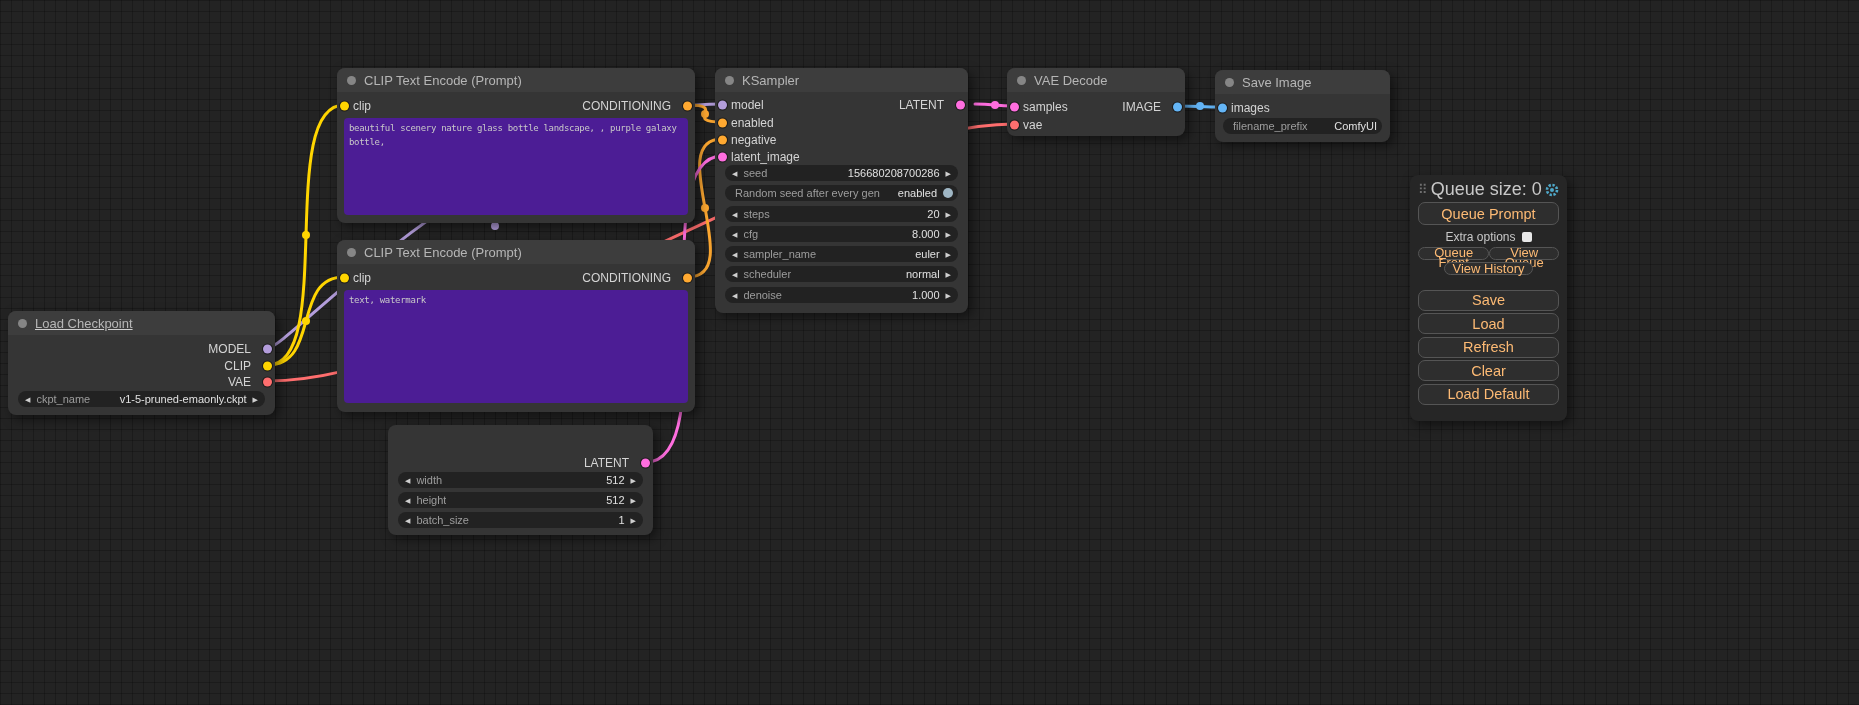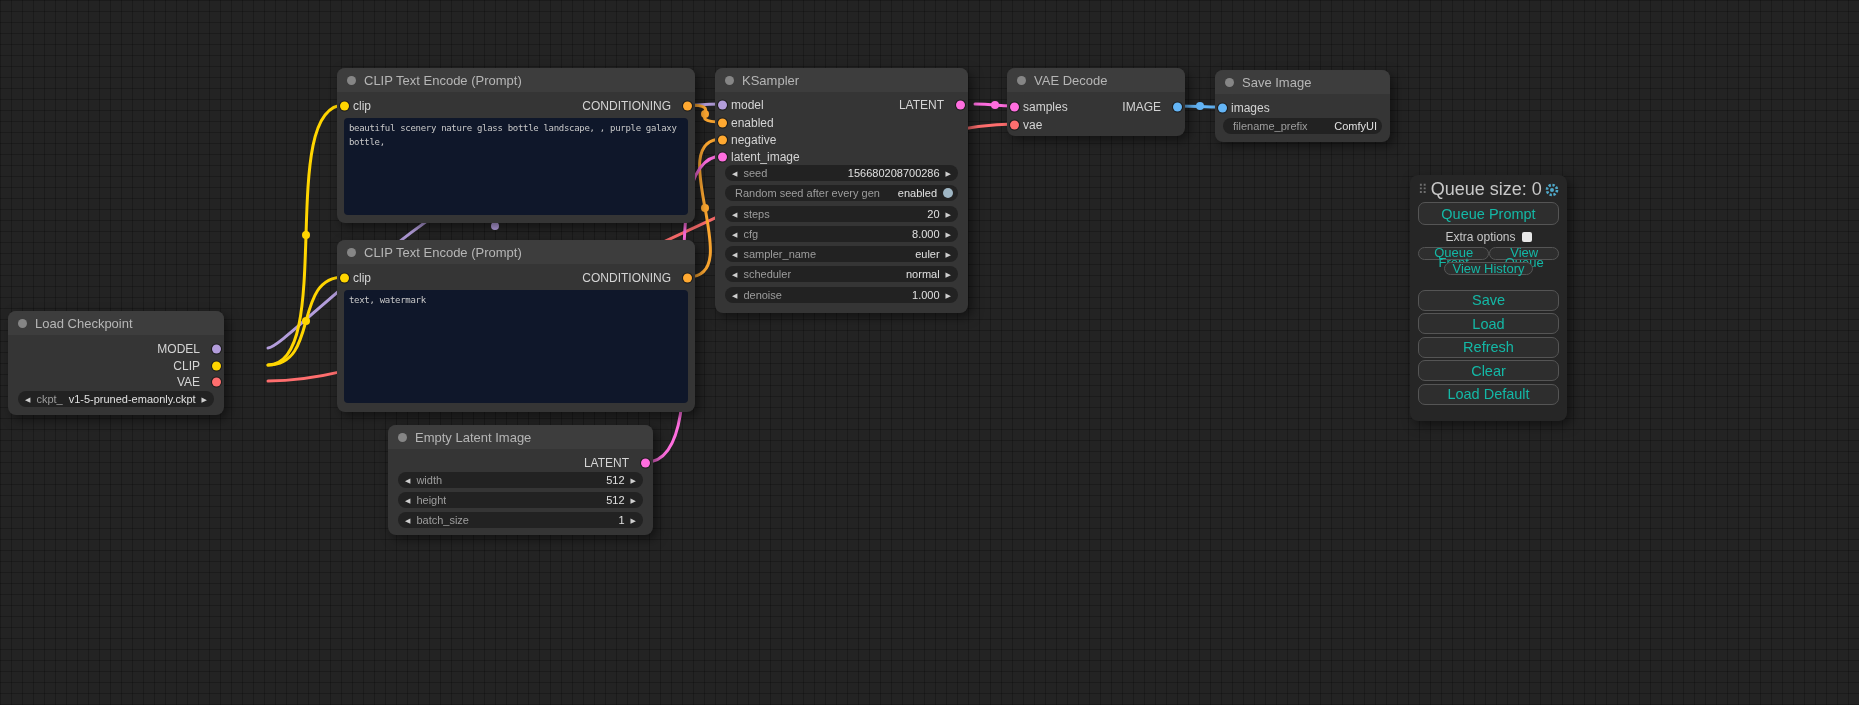--- a/index.html
+++ b/index.html
@@ -48,39 +48,39 @@
     border-radius:8px; display:flex; align-items:center; font-size:11px;
     padding:0 7px; gap:6px; white-space:nowrap;
   }
   .widget.no-arrows { padding:0 5px 0 10px; }
   .widget .arrow { color:#cfcfcf; font-size:7px; line-height:1; flex:none; }
   .widget .w-name { color:#9d9d9d; overflow:hidden; }
   .widget .w-value { margin-left:auto; color:#e0e0e0; }
   .toggle-knob { width:10px; height:10px; border-radius:50%; flex:none; }
 
   .textbox {
-    position:absolute; background:#0f172a; border-radius:4px; padding:4px 5px;
+    position:absolute; background:#4c1d95; border-radius:4px; padding:4px 5px;
     font-family:"DejaVu Sans Mono", monospace; font-size:9px; letter-spacing:-0.3px;
     color:#c9c9c9; line-height:1.5; white-space:pre-wrap; word-break:break-word;
   }
 
   
   .queue-panel {
     position:absolute; z-index:3; left:1410px; top:175px; width:157px; height:246px;
     background:#262626; border-radius:8px; box-shadow:4px 4px 12px rgba(0,0,0,0.5);
     padding:5px 8px;
   }
   .qp-header { display:flex; align-items:center; justify-content:space-between; height:19px; }
   .drag-handle { color:#6f6f6f; font-size:13px; cursor:grab; }
   .queue-size { color:#c8c8c8; font-size:18px; }
   .gear-icon { display:flex; cursor:pointer; }
 
   .qp-btn {
     display:block; width:100%; background:#2e2e2e; border:1px solid #555555; border-radius:7px;
-    color:#14b8a6; font-family:inherit; text-align:center; cursor:pointer;
+    color:#fdba74; font-family:inherit; text-align:center; cursor:pointer;
   }
   .qp-big { height:21px; font-size:14.5px; line-height:18px; margin:2.5px 0; }
   .qp-primary { height:23px; margin:3px 0 4px 0; }
   .qp-small {
     display:inline-block; width:auto; height:13px; font-size:13px; line-height:10px;
     border-radius:8px; padding:0 7px;
   }
   .qp-extra { display:flex; align-items:center; justify-content:center; gap:6px; color:#c8c8c8; font-size:12px; height:15px; margin:1px 0 3px 0; }
   .checkbox { width:10px; height:10px; background:#e8e8e8; border-radius:2px; cursor:pointer; }
   .qp-row { display:flex; justify-content:space-between; margin:2px 0; }
@@ -106,21 +106,21 @@
     <circle cx="306" cy="321" r="4" fill="#FFD500"></circle>
     <circle cx="495" cy="226" r="4" fill="#B39DDB"></circle>
     <circle cx="641" cy="253" r="4" fill="#FF6E6E"></circle>
     <circle cx="705" cy="114" r="4" fill="#FFA931"></circle>
     <circle cx="705" cy="208" r="4" fill="#FFA931"></circle>
     <circle cx="684" cy="309" r="4" fill="#FF6EDF"></circle>
     <circle cx="995" cy="105" r="4" fill="#FF6EDF"></circle>
     <circle cx="1200" cy="106" r="4" fill="#64B5F6"></circle>
   </svg>
 
-  <div class="node" style="left:8px; top:311px; width:216px; height:104px;">
+  <div class="node" style="left:8px; top:311px; width:267px; height:104px;text-decoration:underline;">
     <div class="node-title">
       <span class="collapse-dot"></span>
       <span class="title-text">Load Checkpoint</span>
     </div>
     <div class="slot out" style="top:30px">
       <span class="lbl">MODEL</span>
       <span class="dot" style="background: rgb(179, 157, 219);"></span>
     </div>
     <div class="slot out" style="top:47px">
       <span class="lbl">CLIP</span>
@@ -164,24 +164,20 @@
       <span class="lbl">clip</span>
     </div>
     <div class="slot out" style="top:30px">
       <span class="lbl">CONDITIONING</span>
       <span class="dot" style="background: rgb(255, 169, 49);"></span>
     </div>
     <div class="textbox" style="left:7px; top:50px; width:344px; height:113px;">text, watermark</div>
   </div>
 
   <div class="node" style="left:388px; top:425px; width:265px; height:110px;">
-    <div class="node-title">
-      <span class="collapse-dot"></span>
-      <span class="title-text">Empty Latent Image</span>
-    </div>
     <div class="slot out" style="top:30px">
       <span class="lbl">LATENT</span>
       <span class="dot" style="background: rgb(255, 110, 223);"></span>
     </div>
     <div class="widget" style="top:47px">
       <span class="arrow">◀</span>
       <span class="w-name">width</span>
       <span class="w-value">512</span>
       <span class="arrow">▶</span>
     </div>

